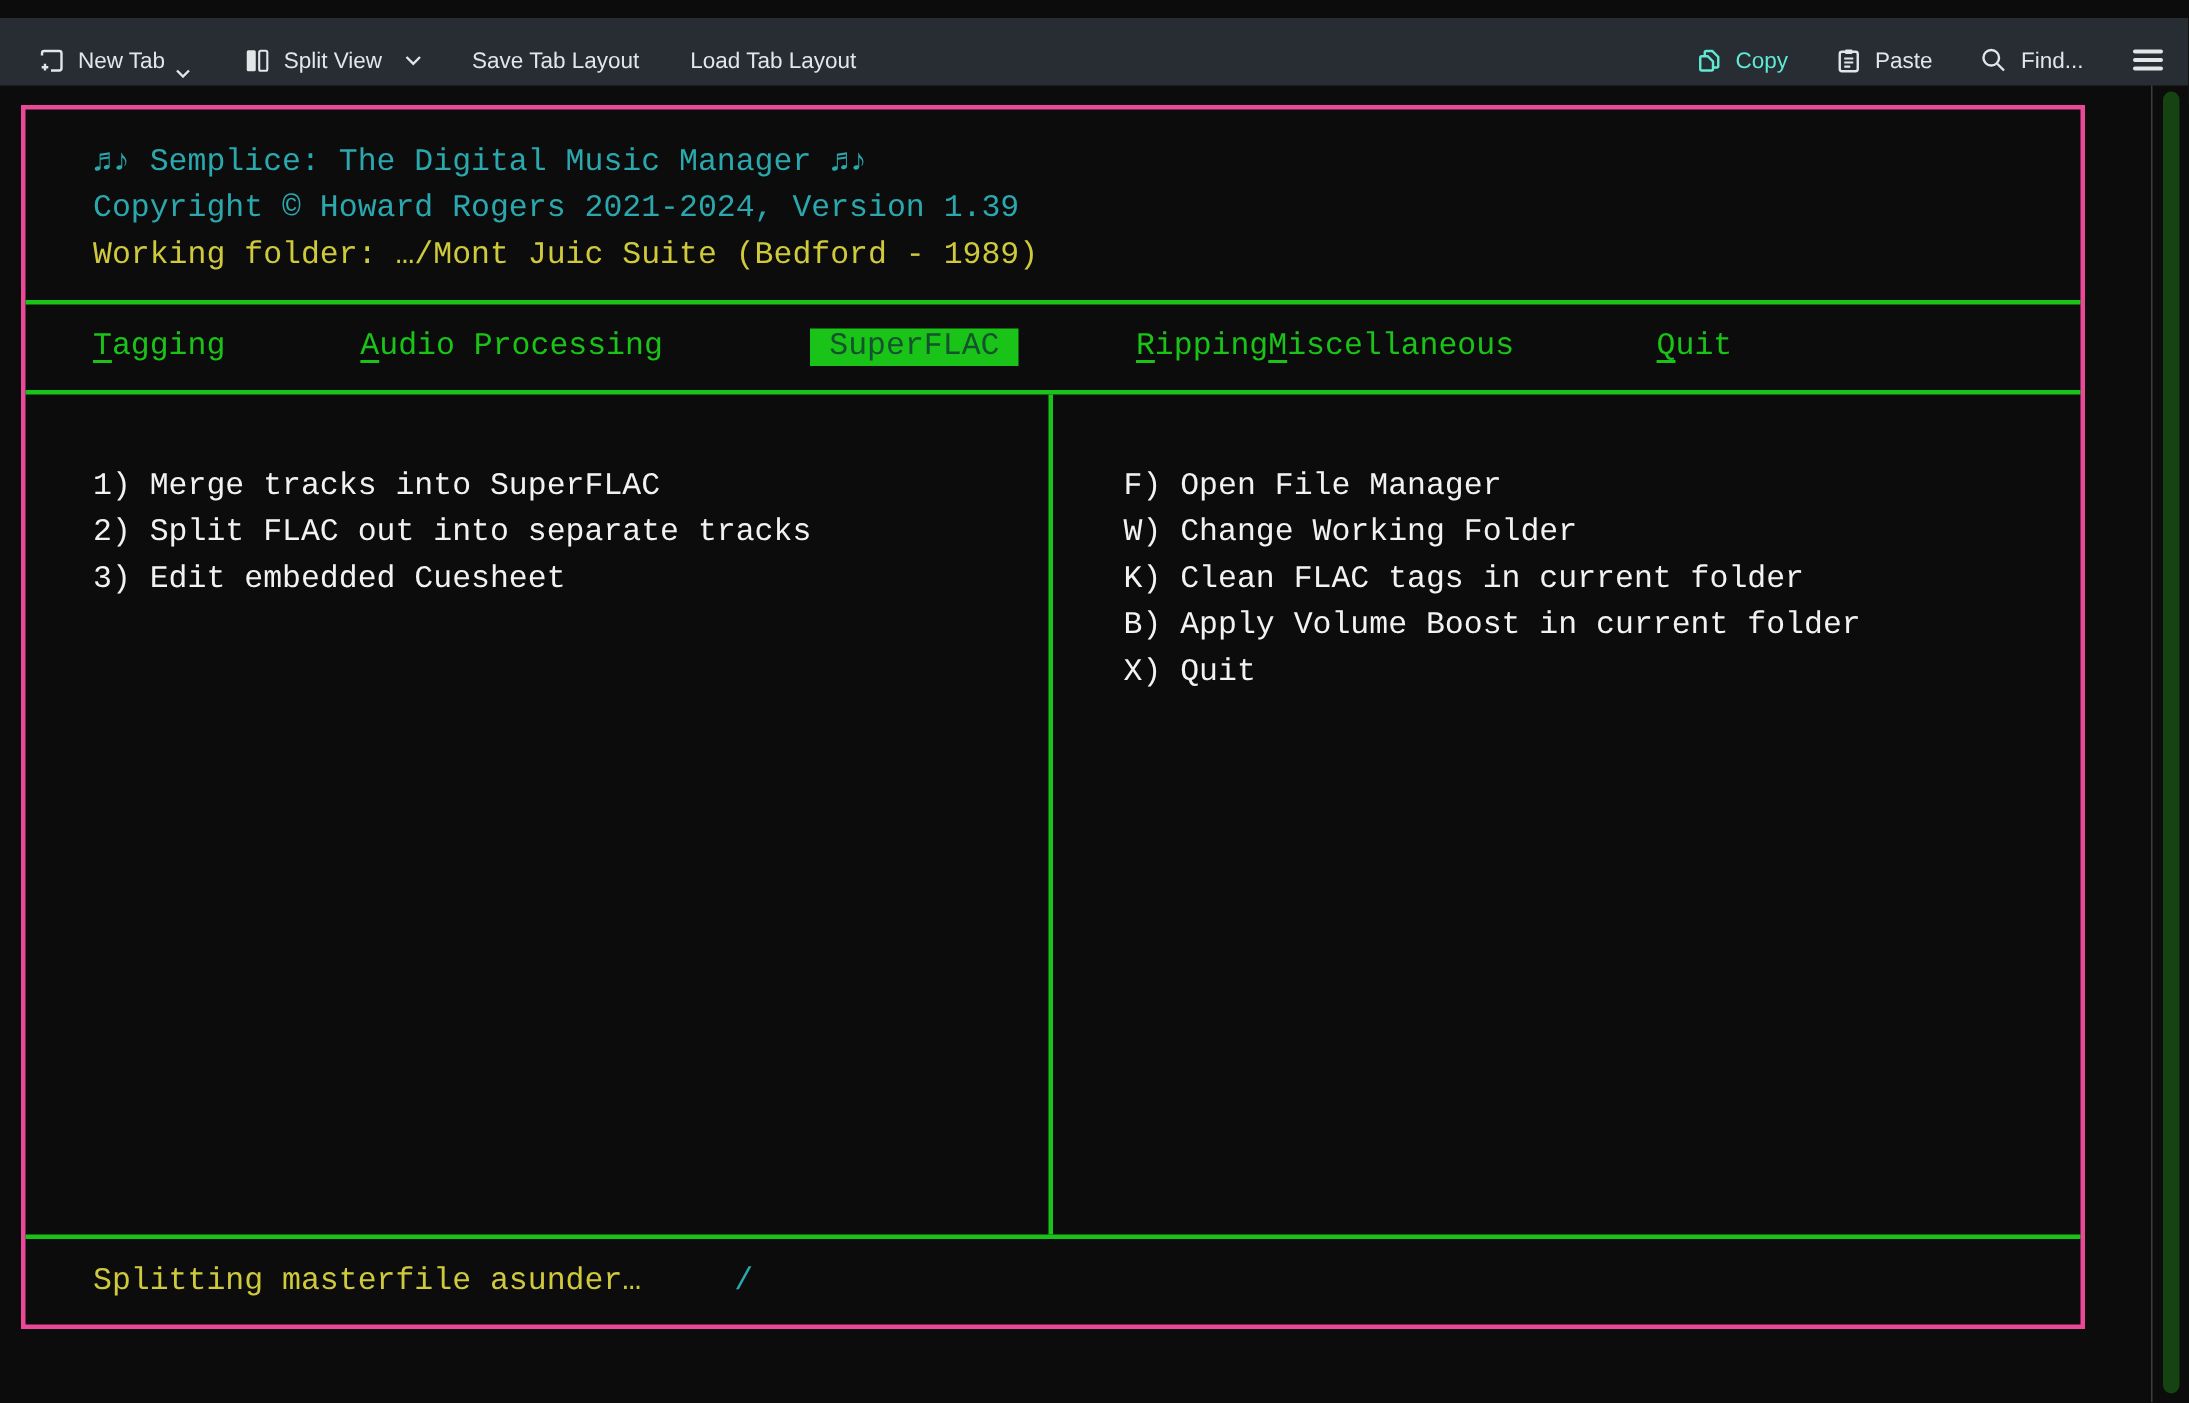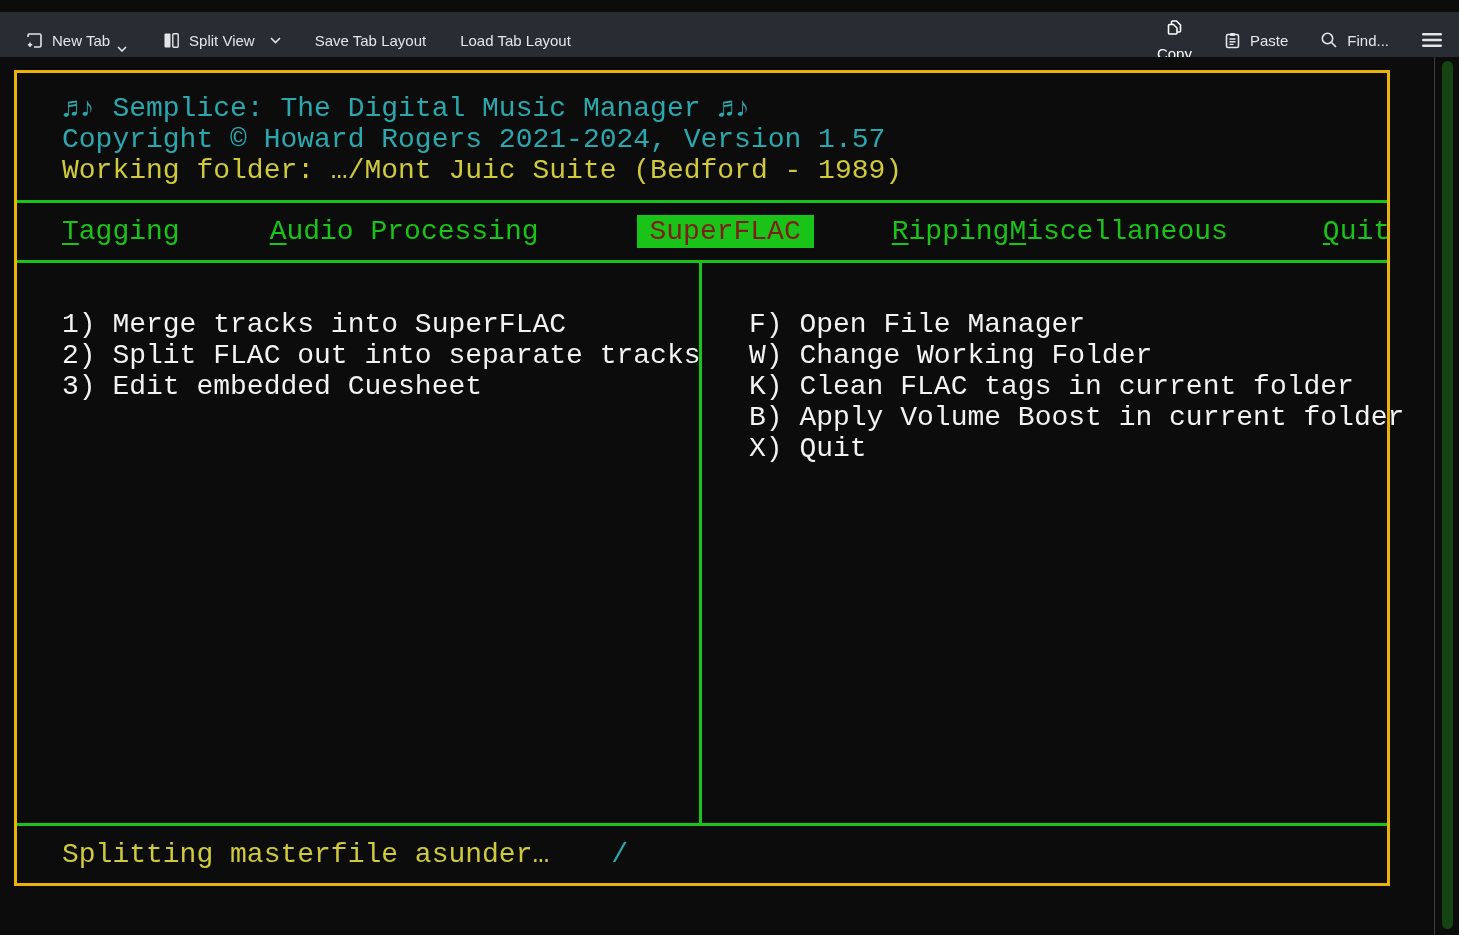--- a/index.html
+++ b/index.html
@@ -15,21 +15,21 @@
     position: absolute; top: 12px; left: 0; width: 1459px; height: 57px;
     background: #282c33;
     border-bottom: 1px solid #16181c;
     display: flex; align-items: center;
     color: #e3e6e9; font-size: 15px;
   }
   .tb-left { display: flex; align-items: center; gap: 34px; padding-left: 26px; }
   .tb-right { margin-left: auto; display: flex; align-items: center; gap: 32px; padding-right: 16px; }
   .tb-btn { display: flex; align-items: center; gap: 9px; cursor: default; white-space: nowrap; }
   .tb-btn svg { display: block; }
-  .tb-btn.disabled { color: #ffffff; flex-direction: column; }
+  .tb-btn.disabled { color: #5eead4; }
   .chev-below { position: relative; top: 9px; left: -2px; }
   .icon-stroke { stroke: currentColor; fill: none; stroke-width: 1.6; }
 
   
   .terminal-viewport {
     position: absolute; top: 57px; left: 0; width: 1434px; height: 878px;
     background: #0c0c0c;
     font-family: "Liberation Mono", monospace;
   }
   .scrollbar {
@@ -38,39 +38,39 @@
   }
   .scrollbar-thumb {
     position: absolute; left: 7px; top: 4px; width: 11px; height: 868px;
     background: #154312; border-radius: 6px;
   }
 
   
   .tui-box {
     position: absolute; left: 14px; top: 13px;
     width: 1376px; height: 816px;
-    border: 3px solid #eab308;
+    border: 3px solid #ec4899;
     display: flex; flex-direction: column;
-    color: #f2f2f2; font-size: 28px;
+    color: #f2f2f2; font-size: 21px;
   }
   .tui-header { height: 127px; padding: 20px 0 0 45px; line-height: 31px; }
   .line-cyan { color: #2ba8ae; white-space: pre; }
   .line-yellow { color: #cfc93c; white-space: pre; }
 
   .tui-menubar {
     height: 63px;
     border-top: 3px solid #1ac317; border-bottom: 3px solid #1ac317;
     display: flex; align-items: center;
     color: #1ac317;
   }
   .menu-item { white-space: pre; cursor: default; }
   .menu-item .hotkey { text-decoration: underline; text-underline-offset: 4px; }
   .mi-tagging { margin-left: 45px; }
   .mi-audio { margin-left: 90px; }
-  .mi-superflac { margin-left: 98px; background: #1ac317; color: #7f1d1d; padding: 1px 13px; }
+  .mi-superflac { margin-left: 98px; background: #1ac317; color: #14532d; padding: 1px 13px; }
   .mi-ripping { margin-left: 78px; }
   .mi-misc { }
   .mi-quit { margin-left: 95px; }
 
   .tui-main { flex: 1; display: flex; }
   .panel-left {
     width: 685px; border-right: 3px solid #1ac317;
     padding: 46px 0 0 45px; line-height: 31px;
   }
   .panel-right { flex: 1; padding: 46px 0 0 47px; line-height: 31px; }
@@ -162,21 +162,21 @@
       </span>
     </div>
   </div>
 </div>
 
 <div class="terminal-viewport">
   <div class="tui-box">
 
     <div class="tui-header">
       <div class="line-cyan">♬♪ Semplice: The Digital Music Manager ♬♪</div>
-      <div class="line-cyan">Copyright © Howard Rogers 2021-2024, Version 1.57</div>
+      <div class="line-cyan">Copyright © Howard Rogers 2021-2024, Version 1.39</div>
       <div class="line-yellow">Working folder: …/Mont Juic Suite (Bedford - 1989)</div>
     </div>
 
     <div class="tui-menubar">
       <div class="menu-item mi-tagging"><span class="hotkey">T</span><span>agging</span></div>
       <div class="menu-item mi-audio"><span class="hotkey">A</span><span>udio Processing</span></div>
       <div class="menu-item mi-superflac">SuperFLAC</div>
       <div class="menu-item mi-ripping"><span class="hotkey">R</span><span>ipping</span></div>
       <div class="menu-item mi-misc"><span class="hotkey">M</span><span>iscellaneous</span></div>
       <div class="menu-item mi-quit"><span class="hotkey">Q</span><span>uit</span></div>

